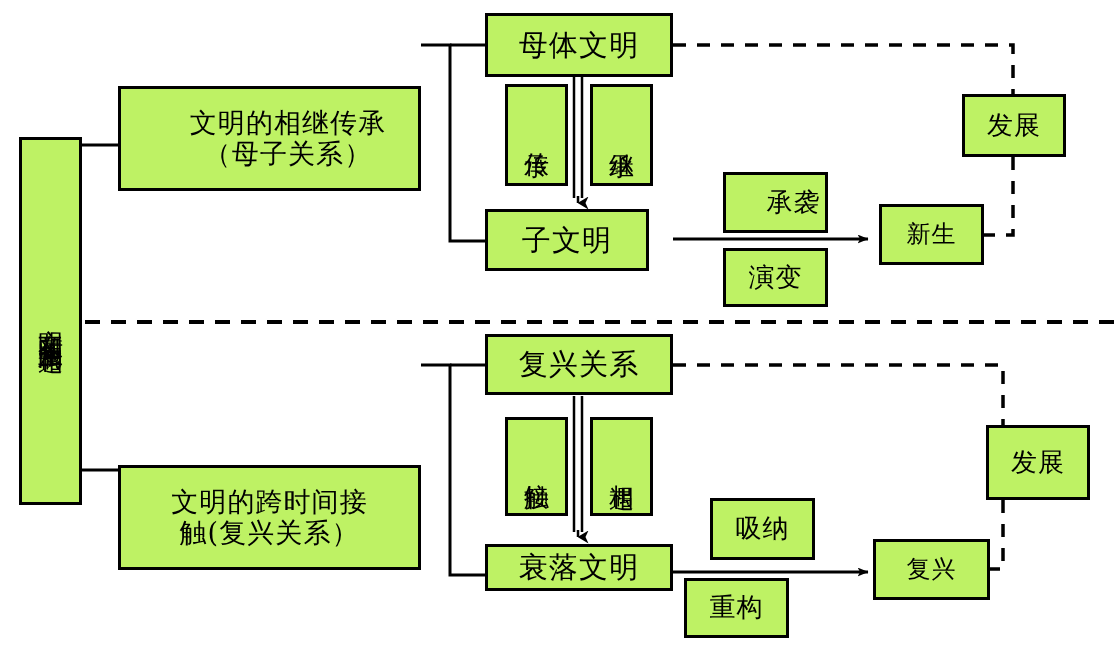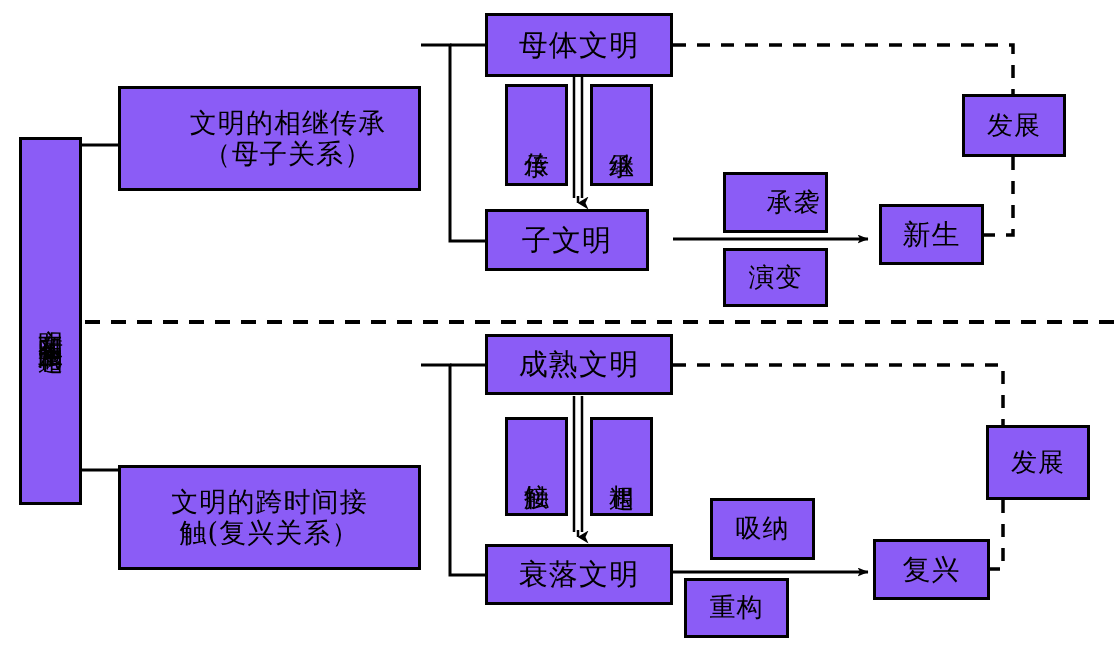--- a/index.html
+++ b/index.html
@@ -23,42 +23,42 @@
     position: absolute;
     left: 0;
     top: 0;
     width: 1118px;
     height: 662px;
   }
   .node-box {
     position: absolute;
     box-sizing: border-box;
     border: 3px solid #000000;
-    background: #8b5cf6;
+    background: #bef264;
     display: flex;
     align-items: center;
     justify-content: center;
     text-align: center;
     color: #000000;
     line-height: 1.12;
     font-family: "DejaVu Serif", "Liberation Serif", serif;
     letter-spacing: 0.04em;
   }
   .node-box.vertical {
     writing-mode: vertical-rl;
     text-orientation: upright;
     letter-spacing: 0.10em;
     line-height: 1.0;
   }
   .t-root      { font-size: 25px; }
   .t-branch    { font-size: 27px; }
   .t-stage     { font-size: 29px; }
   .t-verb-v    { font-size: 25px; }
   .t-verb      { font-size: 26px; }
-  .t-result    { font-size: 28px; }
+  .t-result    { font-size: 24px; }
   .t-develop   { font-size: 26px; }
 </style>
 </head>
 <body>
 
 <div id="diagram-root">
 
   <svg class="diagram-svg" viewBox="0 0 1118 662">
     <defs>
       <marker id="arrowhead" markerWidth="11" markerHeight="9" refX="10.5" refY="4.5" orient="auto" markerUnits="userSpaceOnUse">
@@ -145,27 +145,27 @@
   <div class="node-box t-stage" style="left:485px; top:209px; width:164px; height:62px;">子文明</div>
 
   <div class="node-box t-verb" style="left:723px; top:172px; width:105px; height:61px;padding-left:36px;">承袭</div>
 
   <div class="node-box t-verb" style="left:723px; top:248px; width:105px; height:59px;">演变</div>
 
   <div class="node-box t-result" style="left:879px; top:204px; width:105px; height:61px;">新生</div>
 
   <div class="node-box t-develop" style="left:962px; top:94px; width:104px; height:63px;">发展</div>
 
-  <div class="node-box t-stage" style="left:485px; top:334px; width:188px; height:61px;">成熟文明</div>
+  <div class="node-box t-stage" style="left:485px; top:334px; width:188px; height:61px;">复兴关系</div>
 
   <div class="node-box vertical t-verb-v" style="left:505px; top:417px; width:63px; height:99px;">接触</div>
 
   <div class="node-box vertical t-verb-v" style="left:590px; top:417px; width:63px; height:99px;">相遇</div>
 
-  <div class="node-box t-stage" style="left:485px; top:544px; width:188px; height:61px;">衰落文明</div>
+  <div class="node-box t-stage" style="left:485px; top:544px; width:188px; height:47px;">衰落文明</div>
 
   <div class="node-box t-verb" style="left:710px; top:498px; width:105px; height:62px;">吸纳</div>
 
   <div class="node-box t-verb" style="left:684px; top:578px; width:105px; height:60px;">重构</div>
 
   <div class="node-box t-result" style="left:873px; top:539px; width:117px; height:61px;">复兴</div>
 
   <div class="node-box t-develop" style="left:986px; top:425px; width:104px; height:75px;">发展</div>
 
 </div>

